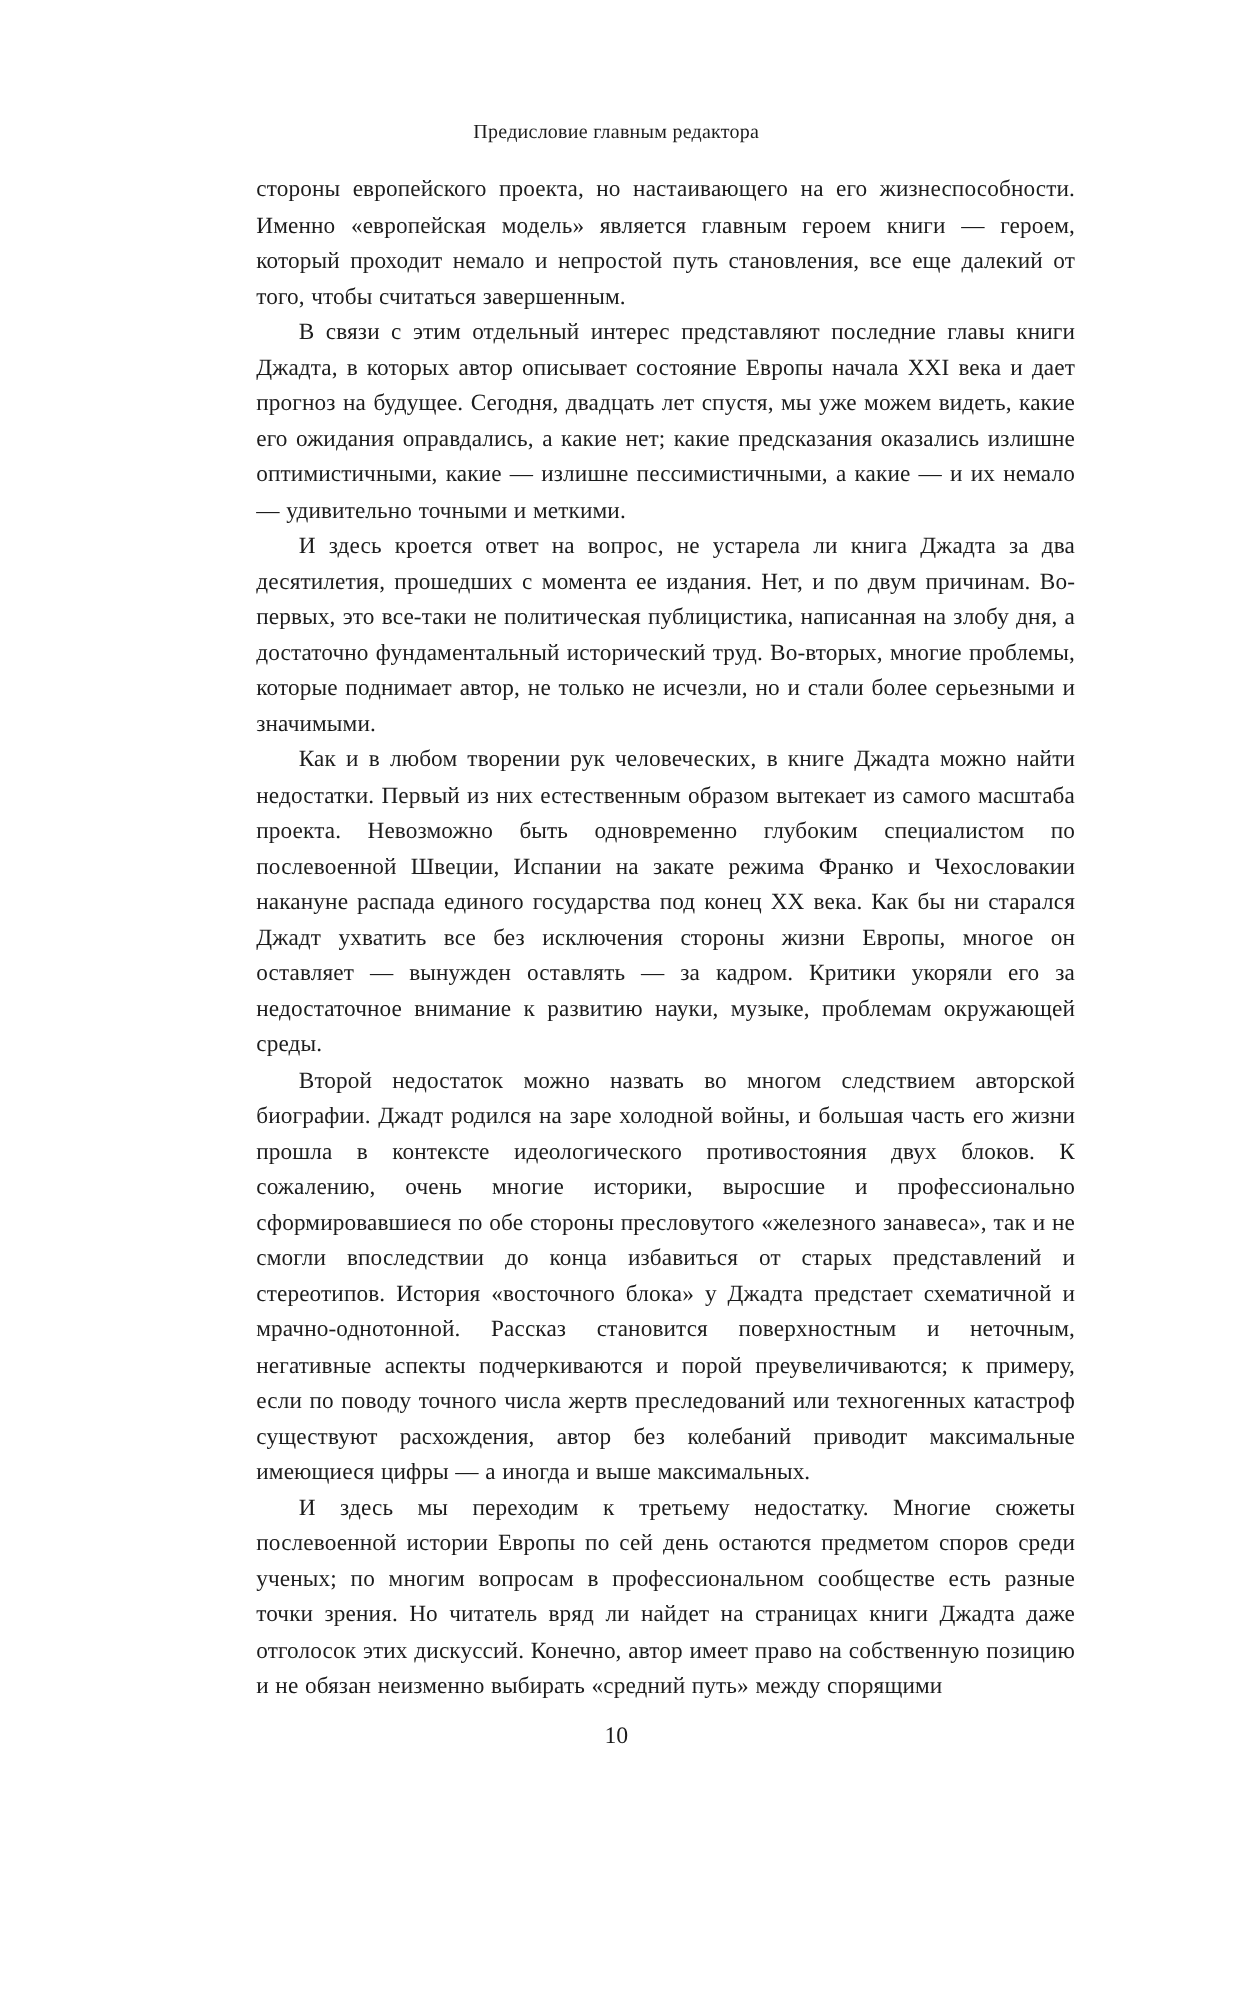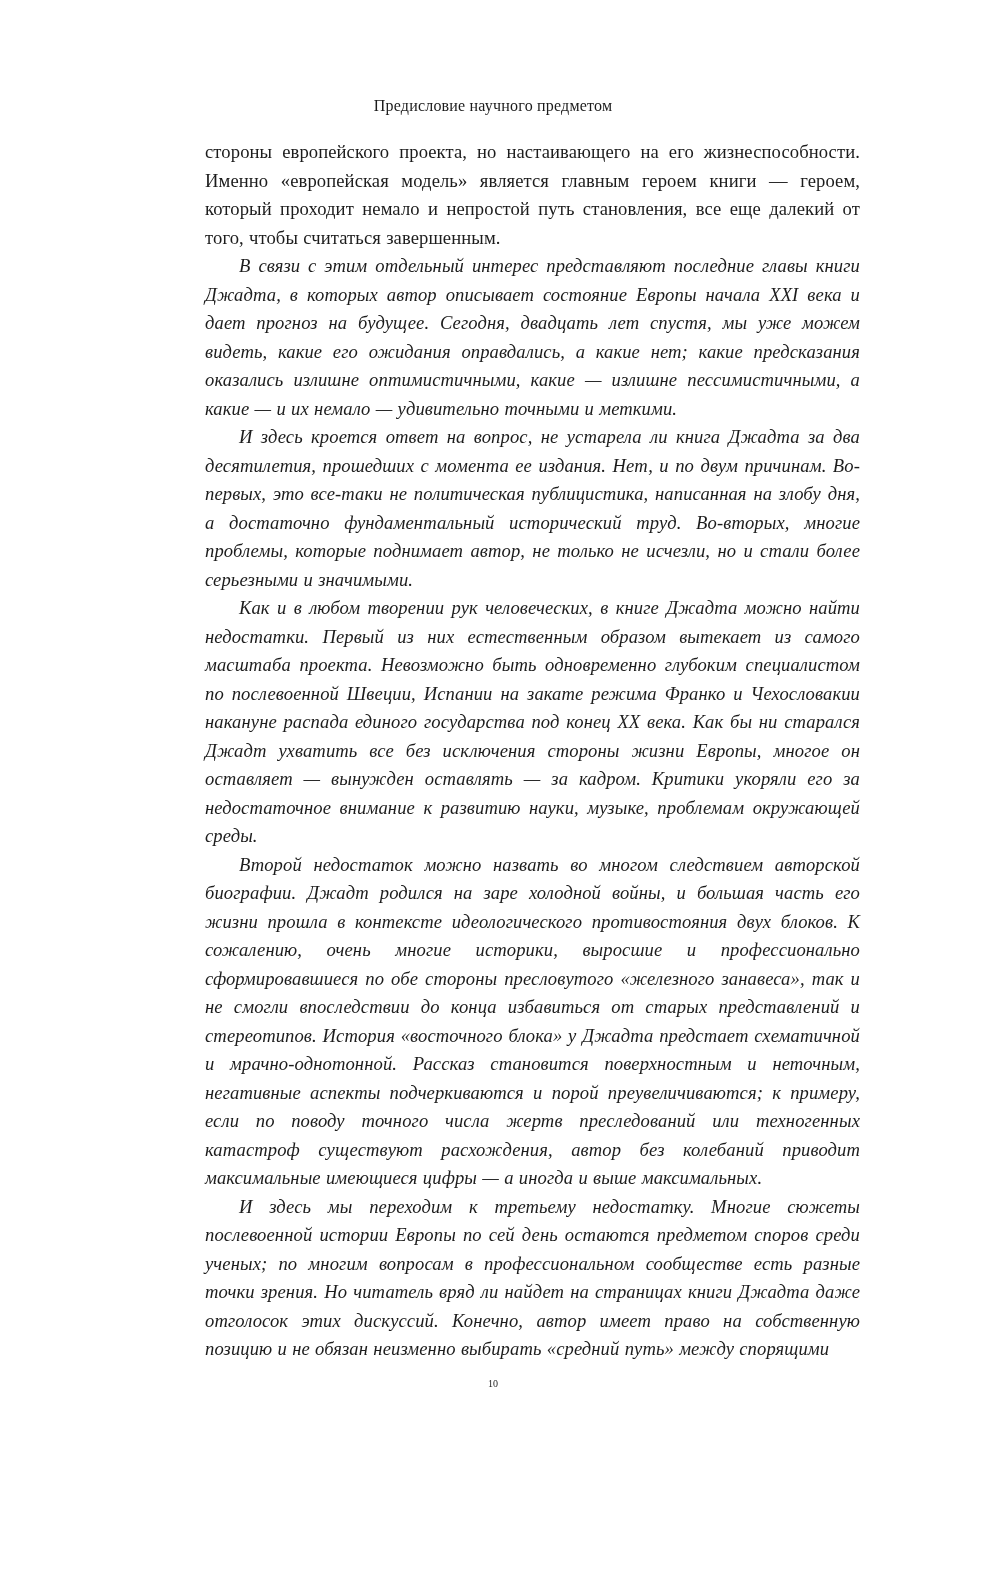--- a/index.html
+++ b/index.html
@@ -36,38 +36,37 @@
     text-align: justify;
     letter-spacing: 0.1px;
     word-spacing: 0.5px;
   }
   .body-text p {
     margin: 0;
     padding: 0;
   }
   .body-text p.indent {
     text-indent: 34px;
-    font-style: italic;
   }
   .page-number {
     position: absolute;
     top: 1378px;
     left: 0;
     width: 100%;
     text-align: center;
-    font-size: 10px;
+    font-size: 19px;
     color: #1c1c1c;
   }
 </style>
 </head>
 <body>
 
 <div class="page">
 
-  <div class="running-head">Предисловие научного предметом</div>
+  <div class="running-head">Предисловие главным редактора</div>
 
   <div class="body-text">
     <p>стороны европейского проекта, но настаивающего на его жизнеспособности. Именно «европейская модель» является главным героем книги — героем, который проходит немало и непростой путь становления, все еще далекий от того, чтобы считаться завершенным.</p>
     <p class="indent">В связи с этим отдельный интерес представляют последние главы книги Джадта, в которых автор описывает состояние Европы начала XXI века и дает прогноз на будущее. Сегодня, двадцать лет спустя, мы уже можем видеть, какие его ожидания оправдались, а какие нет; какие предсказания оказались излишне оптимистичными, какие — излишне пессимистичными, а какие — и их немало — удивительно точными и меткими.</p>
     <p class="indent">И здесь кроется ответ на вопрос, не устарела ли книга Джадта за два десятилетия, прошедших с момента ее издания. Нет, и по двум причинам. Во-первых, это все-таки не политическая публицистика, написанная на злобу дня, а достаточно фундаментальный исторический труд. Во-вторых, многие проблемы, которые поднимает автор, не только не исчезли, но и стали более серьезными и значимыми.</p>
     <p class="indent">Как и в любом творении рук человеческих, в книге Джадта можно найти недостатки. Первый из них естественным образом вытекает из самого масштаба проекта. Невозможно быть одновременно глубоким специалистом по послевоенной Швеции, Испании на закате режима Франко и Чехословакии накануне распада единого государства под конец XX века. Как бы ни старался Джадт ухватить все без исключения стороны жизни Европы, многое он оставляет — вынужден оставлять — за кадром. Критики укоряли его за недостаточное внимание к развитию науки, музыке, проблемам окружающей среды.</p>
     <p class="indent">Второй недостаток можно назвать во многом следствием авторской биографии. Джадт родился на заре холодной войны, и большая часть его жизни прошла в контексте идеологического противостояния двух блоков. К сожалению, очень многие историки, выросшие и профессионально сформировавшиеся по обе стороны пресловутого «железного занавеса», так и не смогли впоследствии до конца избавиться от старых представлений и стереотипов. История «восточного блока» у Джадта предстает схематичной и мрачно-однотонной. Рассказ становится поверхностным и неточным, негативные аспекты подчеркиваются и порой преувеличиваются; к примеру, если по поводу точного числа жертв преследований или техногенных катастроф существуют расхождения, автор без колебаний приводит максимальные имеющиеся цифры — а иногда и выше максимальных.</p>
     <p class="indent">И здесь мы переходим к третьему недостатку. Многие сюжеты послевоенной истории Европы по сей день остаются предметом споров среди ученых; по многим вопросам в профессиональном сообществе есть разные точки зрения. Но читатель вряд ли найдет на страницах книги Джадта даже отголосок этих дискуссий. Конечно, автор имеет право на собственную позицию и не обязан неизменно выбирать «средний путь» между спорящими</p>
   </div>
 

